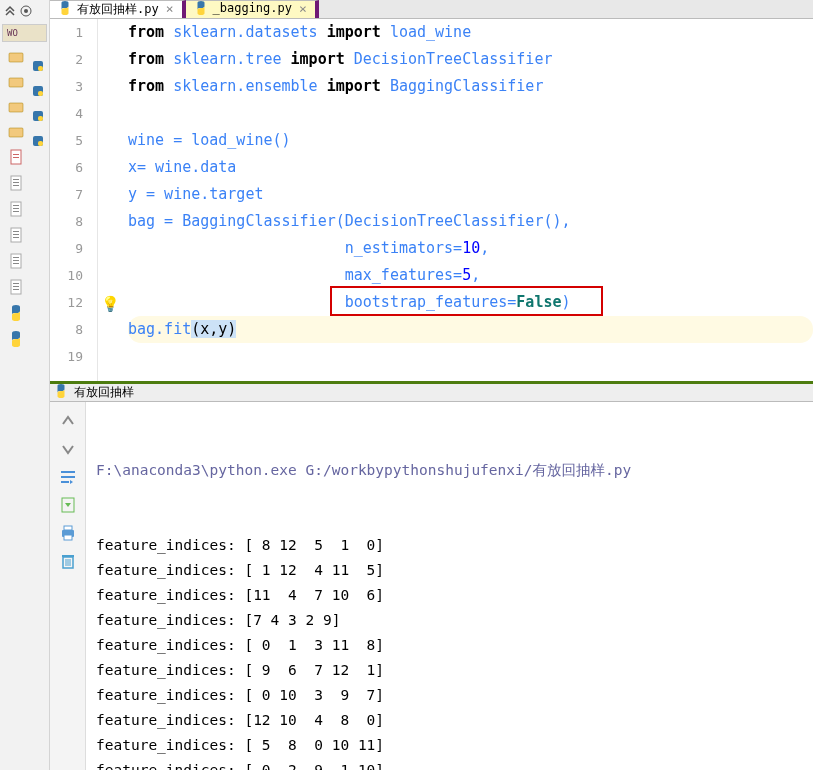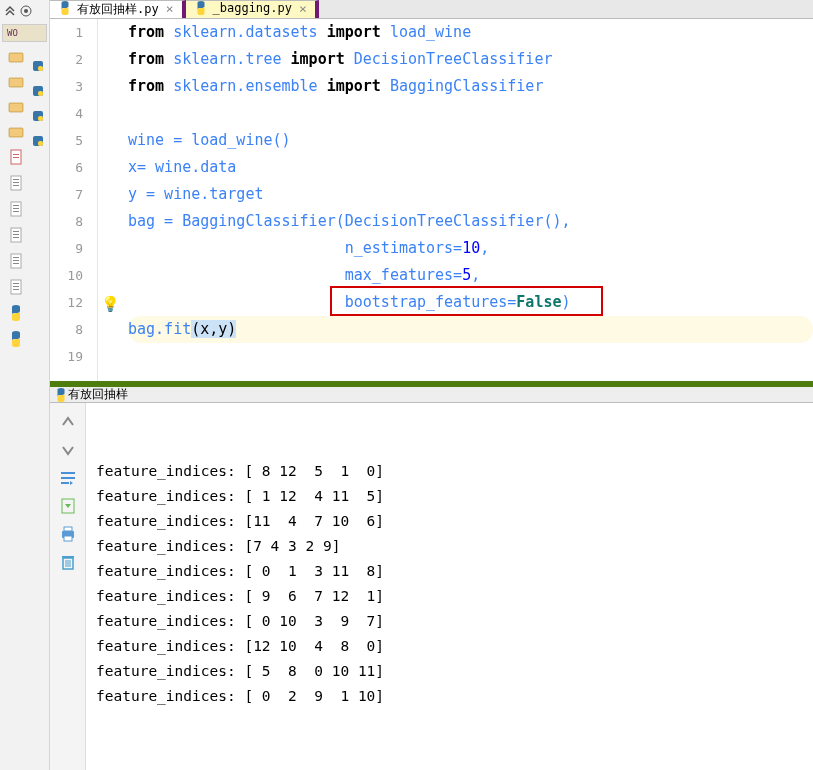--- a/index.html
+++ b/index.html
@@ -27,21 +27,21 @@
 .bulb { position: absolute; top: 272px; left: 3px; font-size: 15px; }
 .code { flex: 1; padding-left: 4px; white-space: pre; }
 .code .line { height: 27px; line-height: 27px; position: relative; }
 .code .active { background: #fffae3; border-radius: 13px; }
 .kw { color: #000000; font-weight: bold; }
 .kw2 { color: #0f766e; font-weight: bold; }
 .id { color: #3b82f6; }
 .num { color: #0000ff; }
 .caret { background: #cce2f7; }
 .redbox { position: absolute; border: 2px solid #d40000; left: 202px; top: -3px; width: 273px; height: 30px; pointer-events: none; }
-.console-sep { height: 22px; background: #eee; border-top: 6px solid #4d7c0f; border-bottom: 1px solid #bbb; display: flex; align-items: center; padding-left: 4px; font-size: 12px; font-family: -apple-system, "Segoe UI"; }
+.console-sep { height: 22px; background: #eee; border-top: 3px solid #4d7c0f; border-bottom: 1px solid #bbb; display: flex; padding-left: 4px; gap: 6px; font-size: 12px; font-family: -apple-system, "Segoe UI"; }
 .console-sep .pyi { width: 14px; height: 14px; }
 .console-area { display: flex; flex: 1; }
 .console-toolbar { width: 36px; background: #f4f4f4; border-right: 1px solid #ddd; display: flex; flex-direction: column; align-items: center; padding-top: 10px; gap: 10px; }
 .console-toolbar svg { width: 18px; height: 18px; }
 .console-out { flex: 1; padding: 6px 10px; font-size: 14.5px; line-height: 25px; white-space: pre; position: relative; }
 .console-out .cmdline { color: #6666a0; }
 </style>
 </head>
 <body>
 
@@ -214,18 +214,19 @@
         </svg>
       <svg>
           <rect x="4" y="5" width="10" height="11" fill="none" stroke="#4aa0d0" stroke-width="1.5"></rect>
           <rect x="3" y="3" width="12" height="2" fill="#4aa0d0"></rect>
           <line x1="7" y1="7" x2="7" y2="14" stroke="#4aa0d0"></line>
           <line x1="9" y1="7" x2="9" y2="14" stroke="#4aa0d0"></line>
           <line x1="11" y1="7" x2="11" y2="14" stroke="#4aa0d0"></line>
         </svg>
     </div>
     <div class="console-out">
+      <div class="cmdline">F:\anaconda3\python.exe G:/workbypythonshujufenxi/有放回抽样.py</div>
       <div id="console-lines"><div>feature_indices: [ 8 12  5  1  0]</div><div>feature_indices: [ 1 12  4 11  5]</div><div>feature_indices: [11  4  7 10  6]</div><div>feature_indices: [7 4 3 2 9]</div><div>feature_indices: [ 0  1  3 11  8]</div><div>feature_indices: [ 9  6  7 12  1]</div><div>feature_indices: [ 0 10  3  9  7]</div><div>feature_indices: [12 10  4  8  0]</div><div>feature_indices: [ 5  8  0 10 11]</div><div>feature_indices: [ 0  2  9  1 10]</div></div>
       
       
     </div>
   </div>
 </div>
 
 </body></html>

